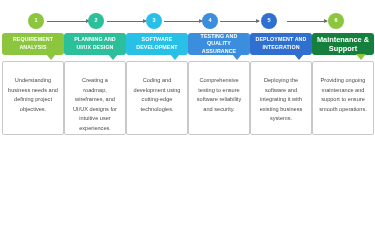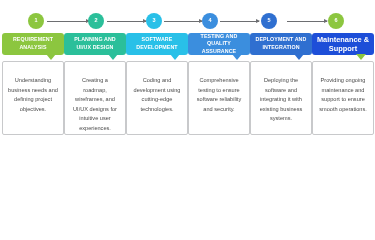--- a/index.html
+++ b/index.html
@@ -207,21 +207,21 @@
       <div class="banner" style="height:22px; background:#2f6fd0;">
         <span class="banner-label">DEPLOYMENT AND INTEGRATION</span>
         <span class="banner-tail" style="right:8px; border-top-color:#2f6fd0;"></span>
       </div>
       <div class="card" style="top:28px; left:0; width:62px; height:74px;">
         <span class="card-text">Deploying the software and integrating it with existing business systems.</span>
       </div>
     </div>
 
     <div class="column" style="left:312px; width:62px;">
-      <div class="banner" style="height:22px; background:#1d4ed8;">
+      <div class="banner" style="height:22px; background:#15803d;">
         <span class="banner-label titlecase">Maintenance &amp; Support</span>
         <span class="banner-tail" style="right:8px; border-top-color:#8cc63f;"></span>
       </div>
       <div class="card" style="top:28px; left:0; width:62px; height:74px;">
         <span class="card-text">Providing ongoing maintenance and support to ensure smooth operations.</span>
       </div>
     </div>
 
   </div>
 </div>

